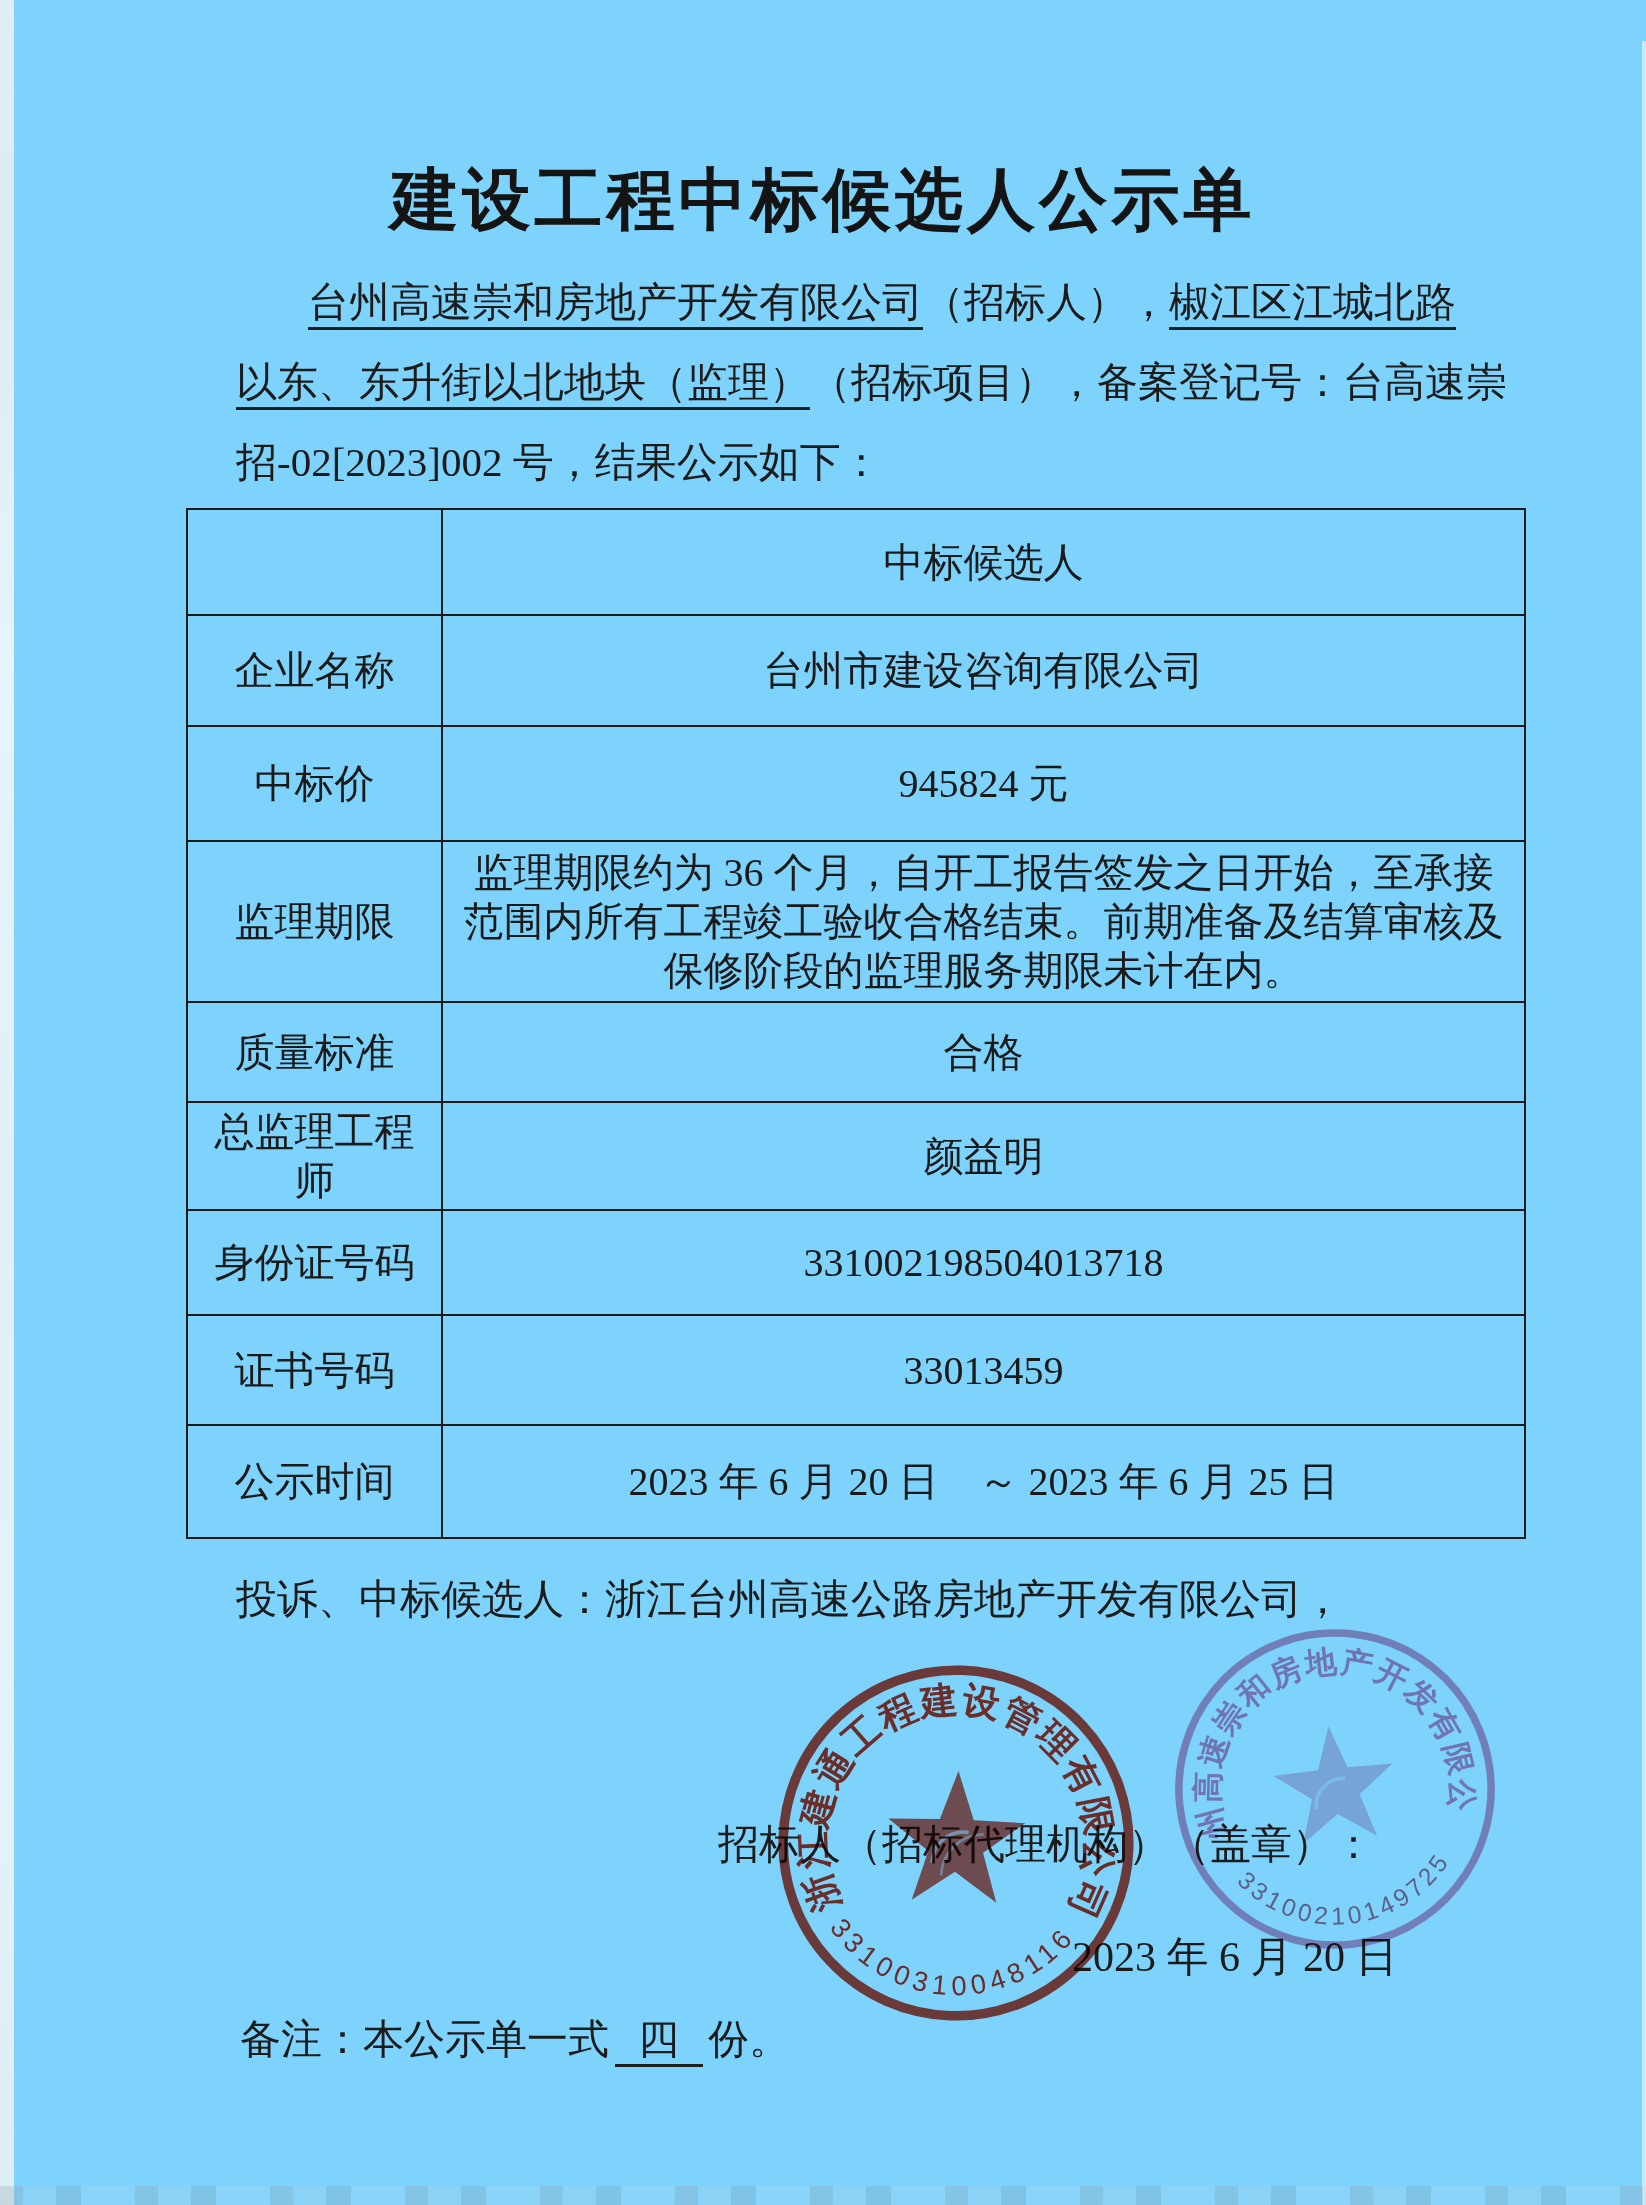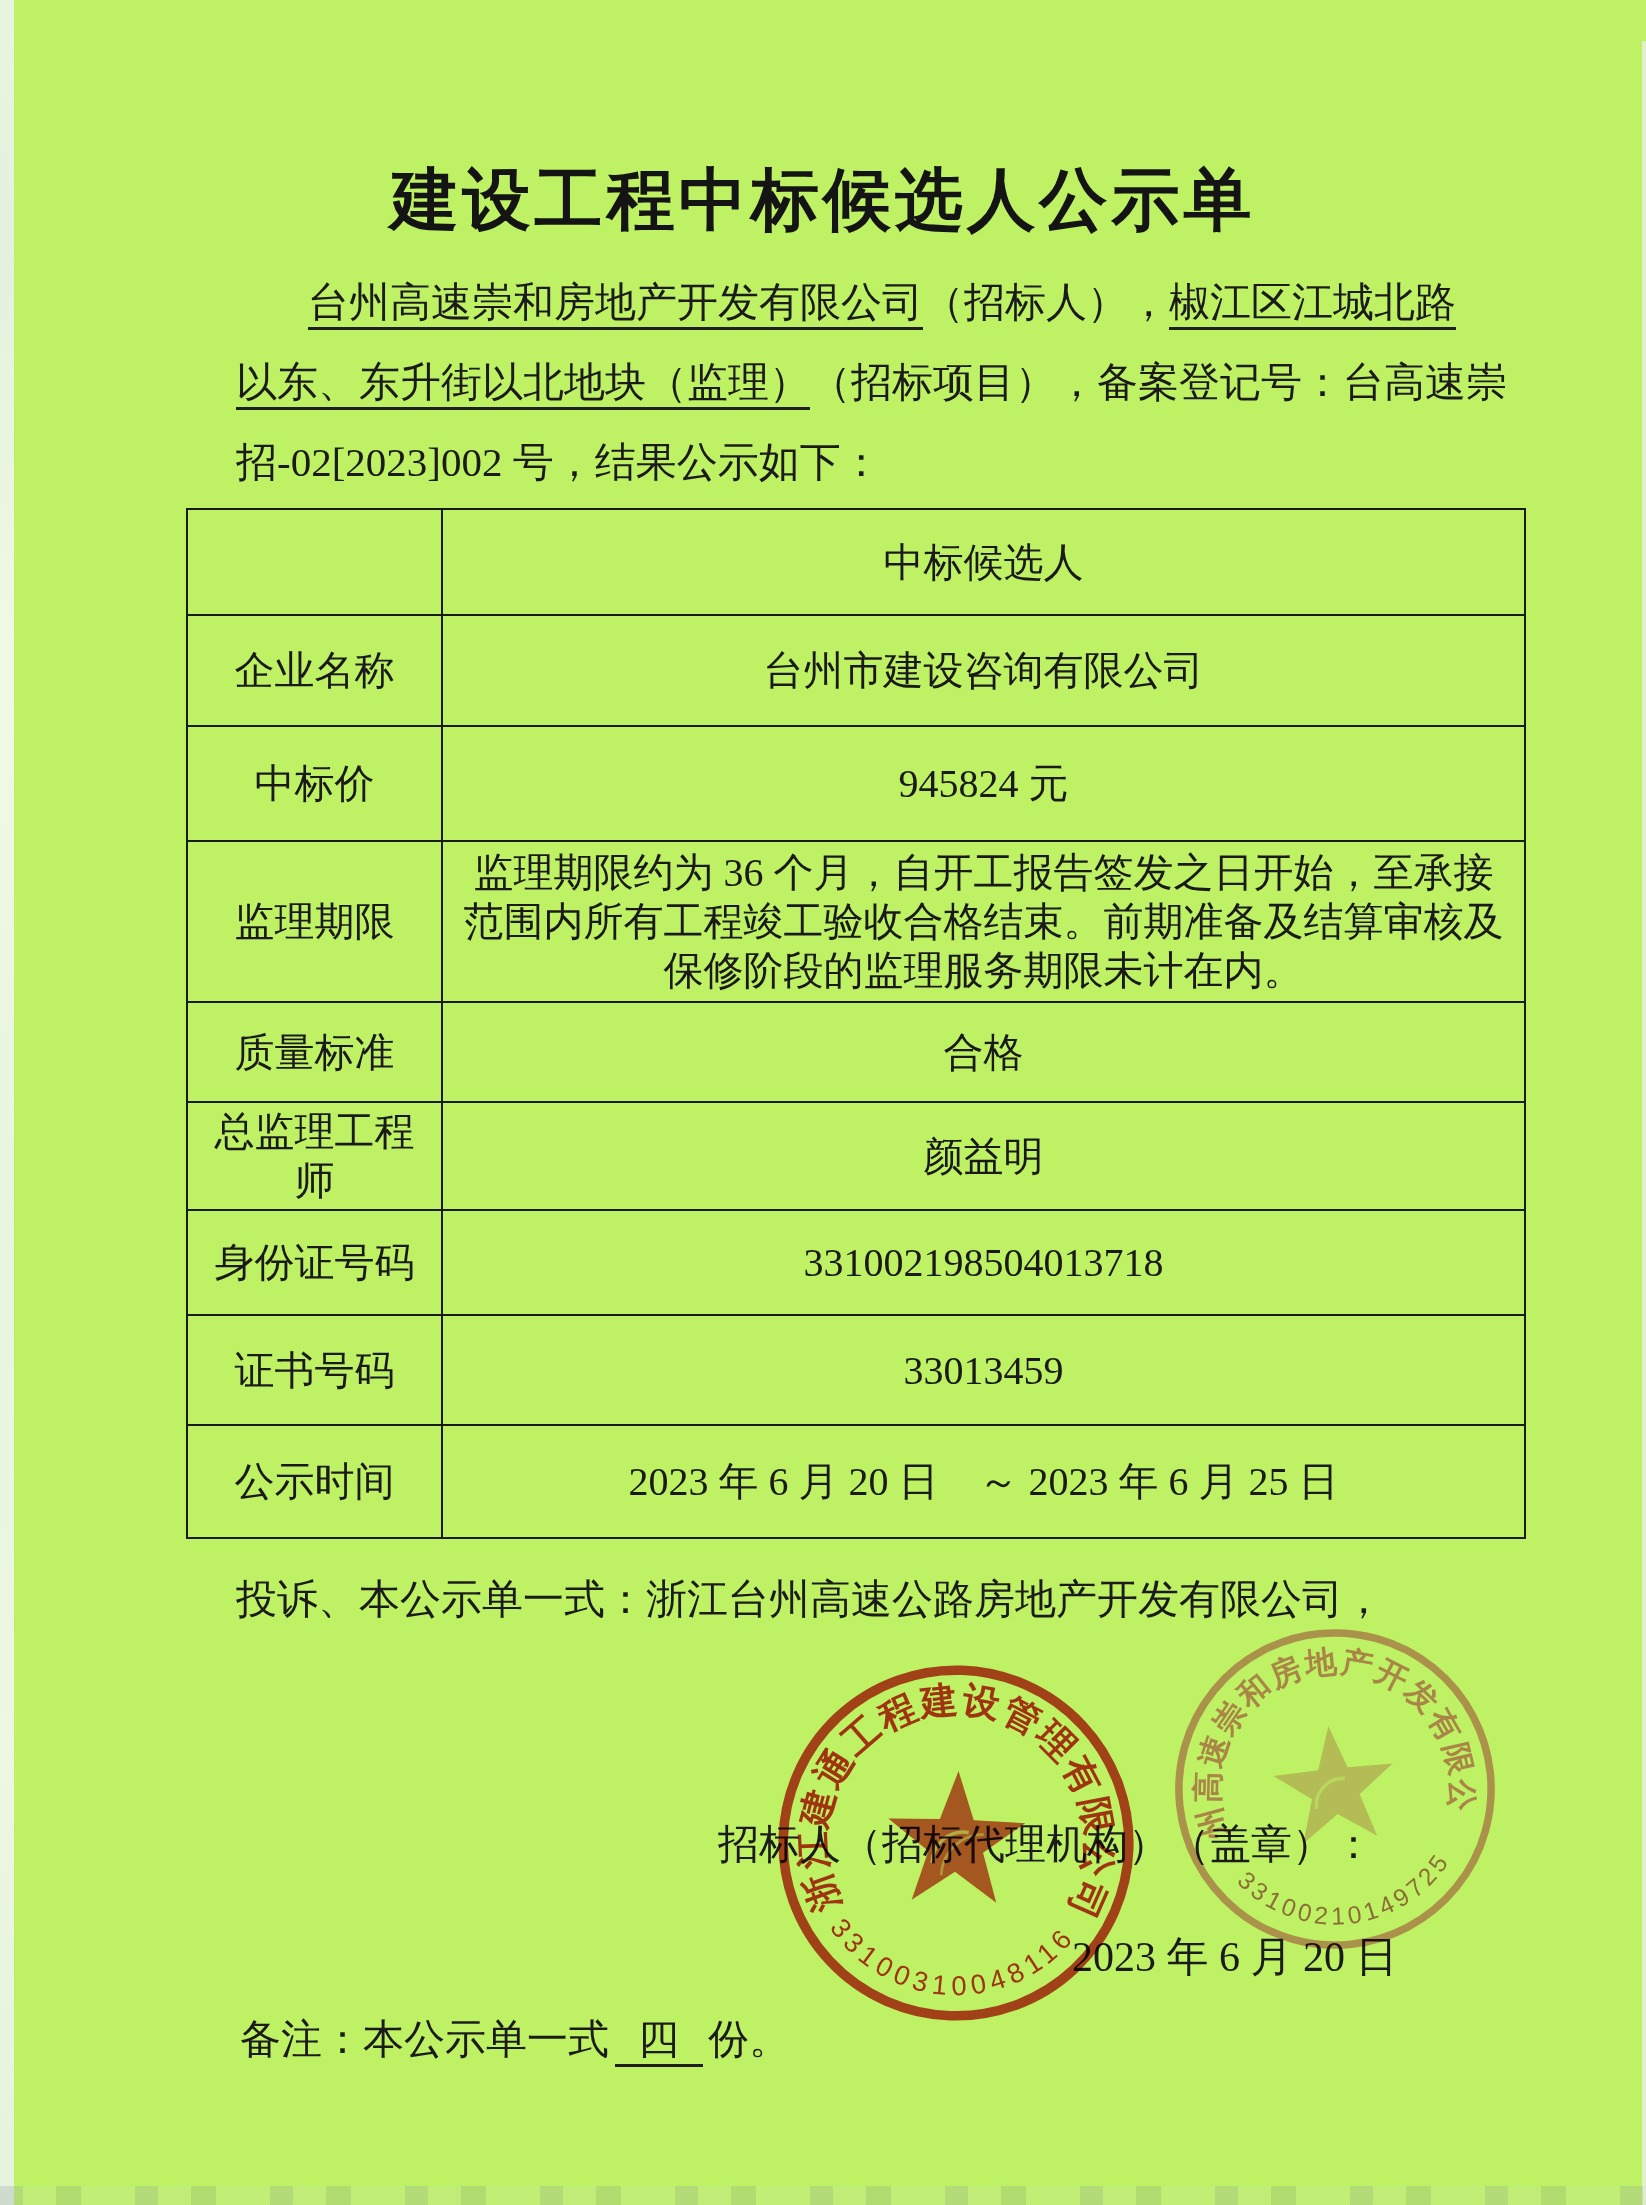--- a/index.html
+++ b/index.html
@@ -1,18 +1,18 @@
 <!DOCTYPE html>
 <html style="font-size:11px"><head>
 <meta charset="utf-8">
 <style>
   html,body{margin:0;padding:0;background:#e9e9e9;}
   #page{
     position:relative; width:1646px; height:2205px;
-    background:#bef264; overflow:hidden;
+    background:#7dd3fc; overflow:hidden;
     font-family:"Liberation Serif", serif; color:#1b1b1b;
   }
   
   .edge-left{position:absolute;left:0;top:0;width:13.7px;height:2205px;
     background:linear-gradient(180deg,#f0f4f6 0%,#ecf1f4 12%,#f8fafb 30%,#f1f5f7 55%,#f5f8f9 80%,#eef2f4 100%);
     opacity:.85;}
   .edge-right{position:absolute;right:0;top:41px;width:4.1px;height:2164px;background:#eef1f3;opacity:.7;}
   .edge-bottom{position:absolute;left:0;bottom:0;width:1646px;height:19px;opacity:.75;
     background:repeating-linear-gradient(90deg,
       rgba(150,160,168,.38) 0 23px, rgba(205,211,216,.22) 23px 56px,
@@ -114,21 +114,21 @@
       <td>证书号码</td>
       <td>33013459</td>
     </tr>
     <tr class="h-r8">
       <td>公示时间</td>
       <td>2023 年 6 月 20 日　～ 2023 年 6 月 25 日</td>
     </tr>
   </tbody>
     </table>
 
-  <div class="fline l-complaint">投诉、本公示单一式：浙江台州高速公路房地产开发有限公司，</div>
+  <div class="fline l-complaint">投诉、中标候选人：浙江台州高速公路房地产开发有限公司，</div>
 
 
   <div class="fline l-seal">招标人（招标代理机构）（盖章）：</div>
 
   <div class="fline l-date">2023 年 6 月 20 日</div>
 
   <div class="fline l-note">
     <span>备注：本公示单一式</span><span class="copies">四</span><span>份。</span>
   </div>
 

